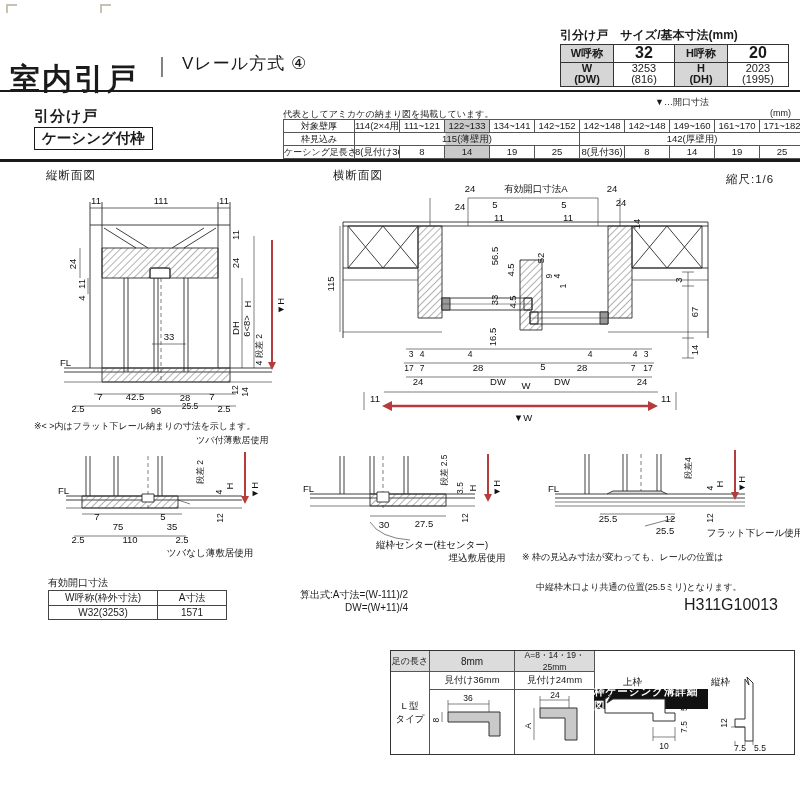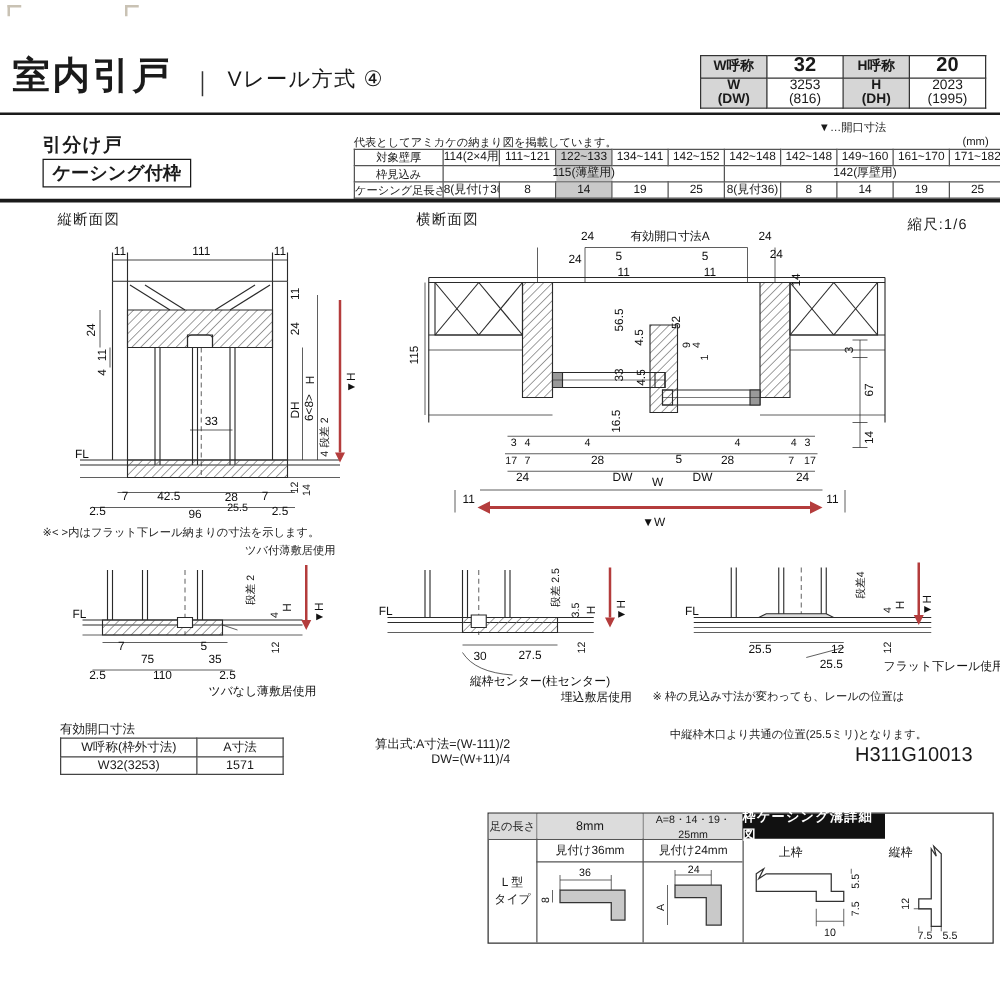--- a/index.html
+++ b/index.html
@@ -1,21 +1,21 @@
 <!DOCTYPE html>
 <html><head>
 <meta charset="utf-8">
 <style>
   html,body{margin:0;padding:0;background:#fff;}
   #page{position:relative;width:800px;height:800px;background:#fff;overflow:hidden;
         font-family:"Liberation Sans","DejaVu Sans",sans-serif;color:#1a1a1a;}
   .abs{position:absolute;}
   .rule{position:absolute;background:#1a1a1a;}
   
-  .title-main{font-size:30px;font-weight:bold;letter-spacing:2px;}
+  .title-main{font-size:30px;font-weight:bold;letter-spacing:2px;margin-top:19px;}
   .title-sep{font-size:20px;color:#333;}
   .title-sub{font-size:17px;letter-spacing:1px;}
   
   .size-title{font-size:12px;font-weight:bold;}
   table{border-collapse:collapse;}
   .size-tbl{font-size:11px;text-align:center;}
   .size-tbl td{border:1px solid #333;padding:0;line-height:1.05;}
   .size-tbl .hd{background:#d6d6d6;font-weight:bold;}
   .size-tbl .big{font-size:16px;font-weight:bold;text-align:center;}
   
@@ -31,21 +31,21 @@
   .dwg-title{font-size:11.5px;letter-spacing:1px;}
   
   svg text{font-family:"Liberation Sans","DejaVu Sans",sans-serif;font-size:9.5px;fill:#111;}
   svg .t8{font-size:8.5px;}
   svg line,svg path,svg rect,svg polyline,svg polygon{vector-effect:non-scaling-stroke;}
   
   .bt{position:absolute;border:1.2px solid #333;background:#fff;}
   .bt .cell{position:absolute;font-size:9px;display:flex;align-items:center;justify-content:center;text-align:center;}
   .bt .gray{background:#dcdcdc;}
   .blackbar{position:absolute;background:#111;color:#fff;font-size:10.5px;font-weight:bold;
-            display:flex;align-items:center;justify-content:center;letter-spacing:1px;}
+            display:flex;align-items:center;justify-content:center;letter-spacing:1px;margin-top:38px;}
   .mark{position:absolute;border-left:2px solid #c9c2b4;border-top:2px solid #c9c2b4;width:9px;height:7px;}
 </style>
 </head>
 <body>
 
 <div id="page">
 
   <svg width="0" height="0" style="position:absolute">
     <defs>
       <pattern id="hz" width="5" height="5" patternUnits="userSpaceOnUse" patternTransform="rotate(45)">
@@ -59,20 +59,21 @@
 
   <div class="abs title-main" style="left:10px;top:40px">室内引戸</div>
   <div class="abs title-sep" style="left:152px;top:52px">｜</div>
   <div class="abs title-sub" style="left:182px;top:52px">
     <span>Vレール方式</span>
     <span>④</span>
   </div>
   <div class="rule" style="left:0;top:90px;width:800px;height:2px"></div>
   <div class="abs tiny" style="left:655px;top:96px">▼…開口寸法</div>
 
+  <div class="abs size-title" style="left:560px;top:27px">引分け戸　サイズ/基本寸法(mm)</div>
   <table class="size-tbl abs" style="left:560px;top:44px">
     <tbody>
         <tr>
       <td class="hd" style="width:52px">W呼称</td>
       <td class="big" style="width:60px">32</td>
       <td class="hd" style="width:52px">H呼称</td>
       <td class="big" style="width:60px">20</td>
     </tr>
     <tr>
       <td class="hd">

